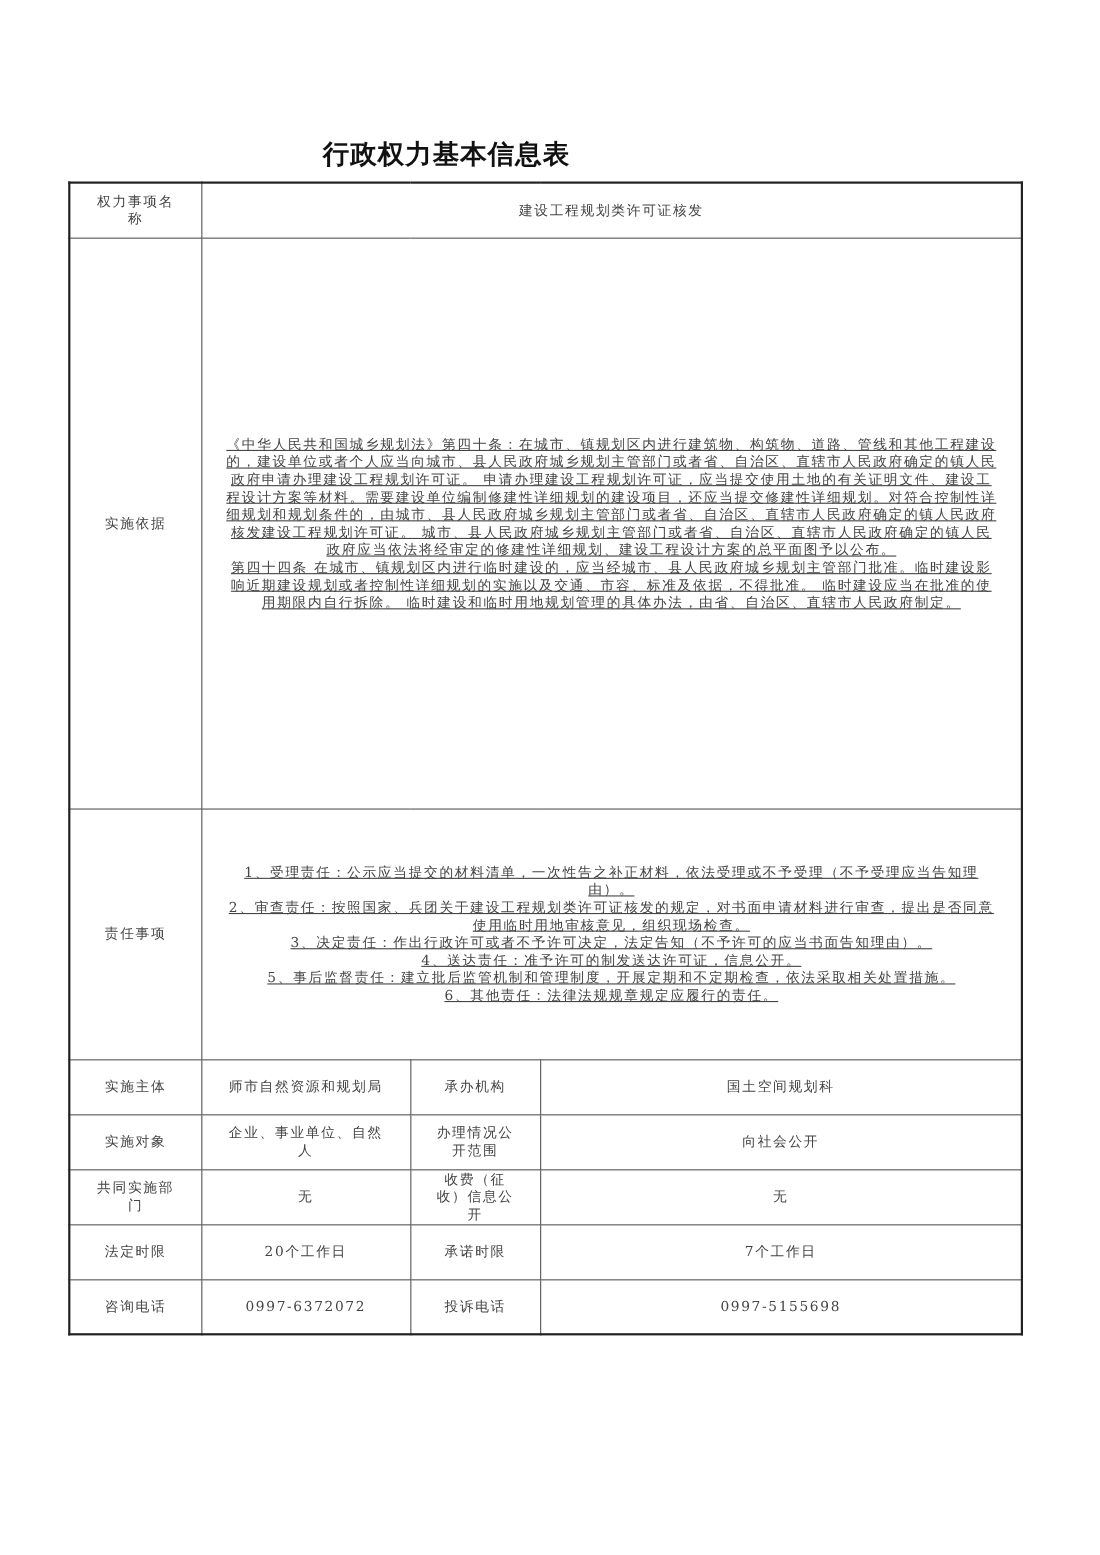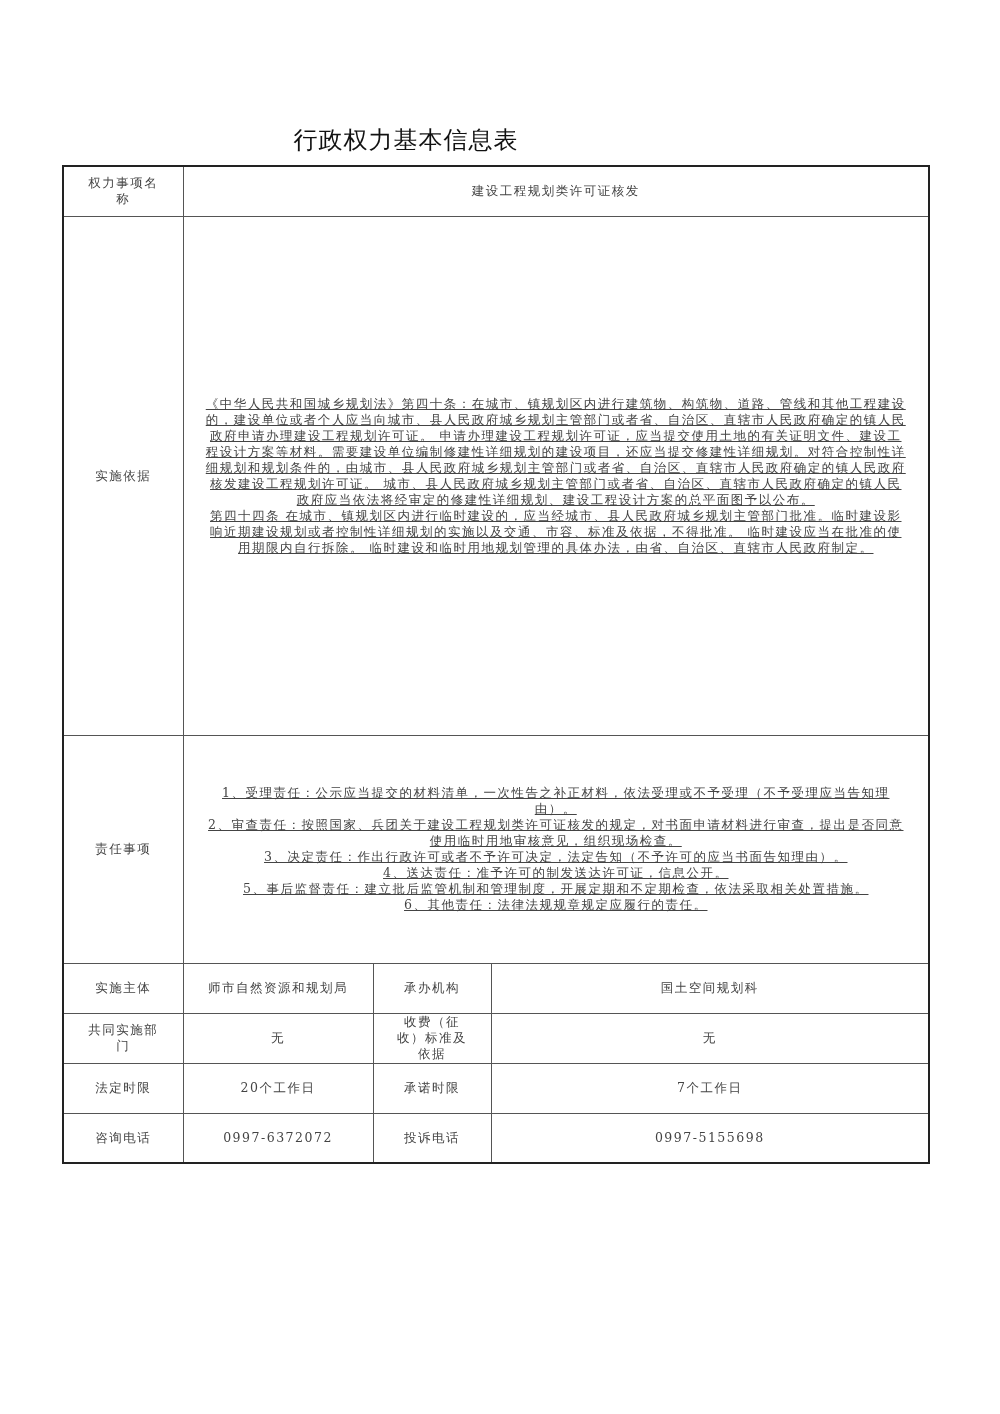--- a/index.html
+++ b/index.html
@@ -1,19 +1,19 @@
 <!DOCTYPE html>
 <html><head>
   <meta charset="utf-8">
   <style>
     html, body { margin: 0; padding: 0; background: #ffffff; }
     body { width: 1000px; height: 1414px; position: relative; overflow: hidden;
            font-family: "DejaVu Serif", "Liberation Serif", serif; color: #333; }
     .title { position: absolute; top: 124px; left: 0; width: 812px; text-align: center;
-             font-size: 24px; font-weight: normal; color: #111; letter-spacing: 1px; }
+             font-size: 24px; font-weight: bold; color: #111; letter-spacing: 1px; }
     table.info { position: absolute; top: 165px; left: 62px; width: 866px;
                  border-collapse: collapse; table-layout: fixed;
                  border: 2px solid #222; }
     table.info td { border: 1px solid #555; font-size: 12.5px; color: #444;
                     text-align: center; vertical-align: middle; padding: 0 20px;
                     letter-spacing: 1.5px; line-height: 16px; }
     td.label { color: #444; }
     td.long { text-align: left; vertical-align: middle; padding: 0 3px;
               letter-spacing: 1.2px; line-height: 17.2px; font-size: 12.5px; text-decoration: underline; }
     td.long p { margin: 0; }
@@ -56,23 +56,29 @@
       <p>6、其他责任：法律法规规章规定应履行的责任。</p>
     </td>
   </tr>
   <tr class="r-std">
     <td class="label">实施主体</td>
     <td>师市自然资源和规划局</td>
     <td class="label">承办机构</td>
     <td>国土空间规划科</td>
   </tr>
   <tr class="r-std">
+    <td class="label">实施对象</td>
+    <td>企业、事业单位、自然人</td>
+    <td class="label">办理情况公开范围</td>
+    <td>向社会公开</td>
+  </tr>
+  <tr class="r-std">
     <td class="label">共同实施部门</td>
     <td>无</td>
-    <td class="label">收费（征收）标准及依据</td>
+    <td class="label">收费（征收）信息公开</td>
     <td>无</td>
   </tr>
   <tr class="r-std">
     <td class="label">法定时限</td>
     <td>20个工作日</td>
     <td class="label">承诺时限</td>
     <td>7个工作日</td>
   </tr>
   <tr class="r-std">
     <td class="label">咨询电话</td>

